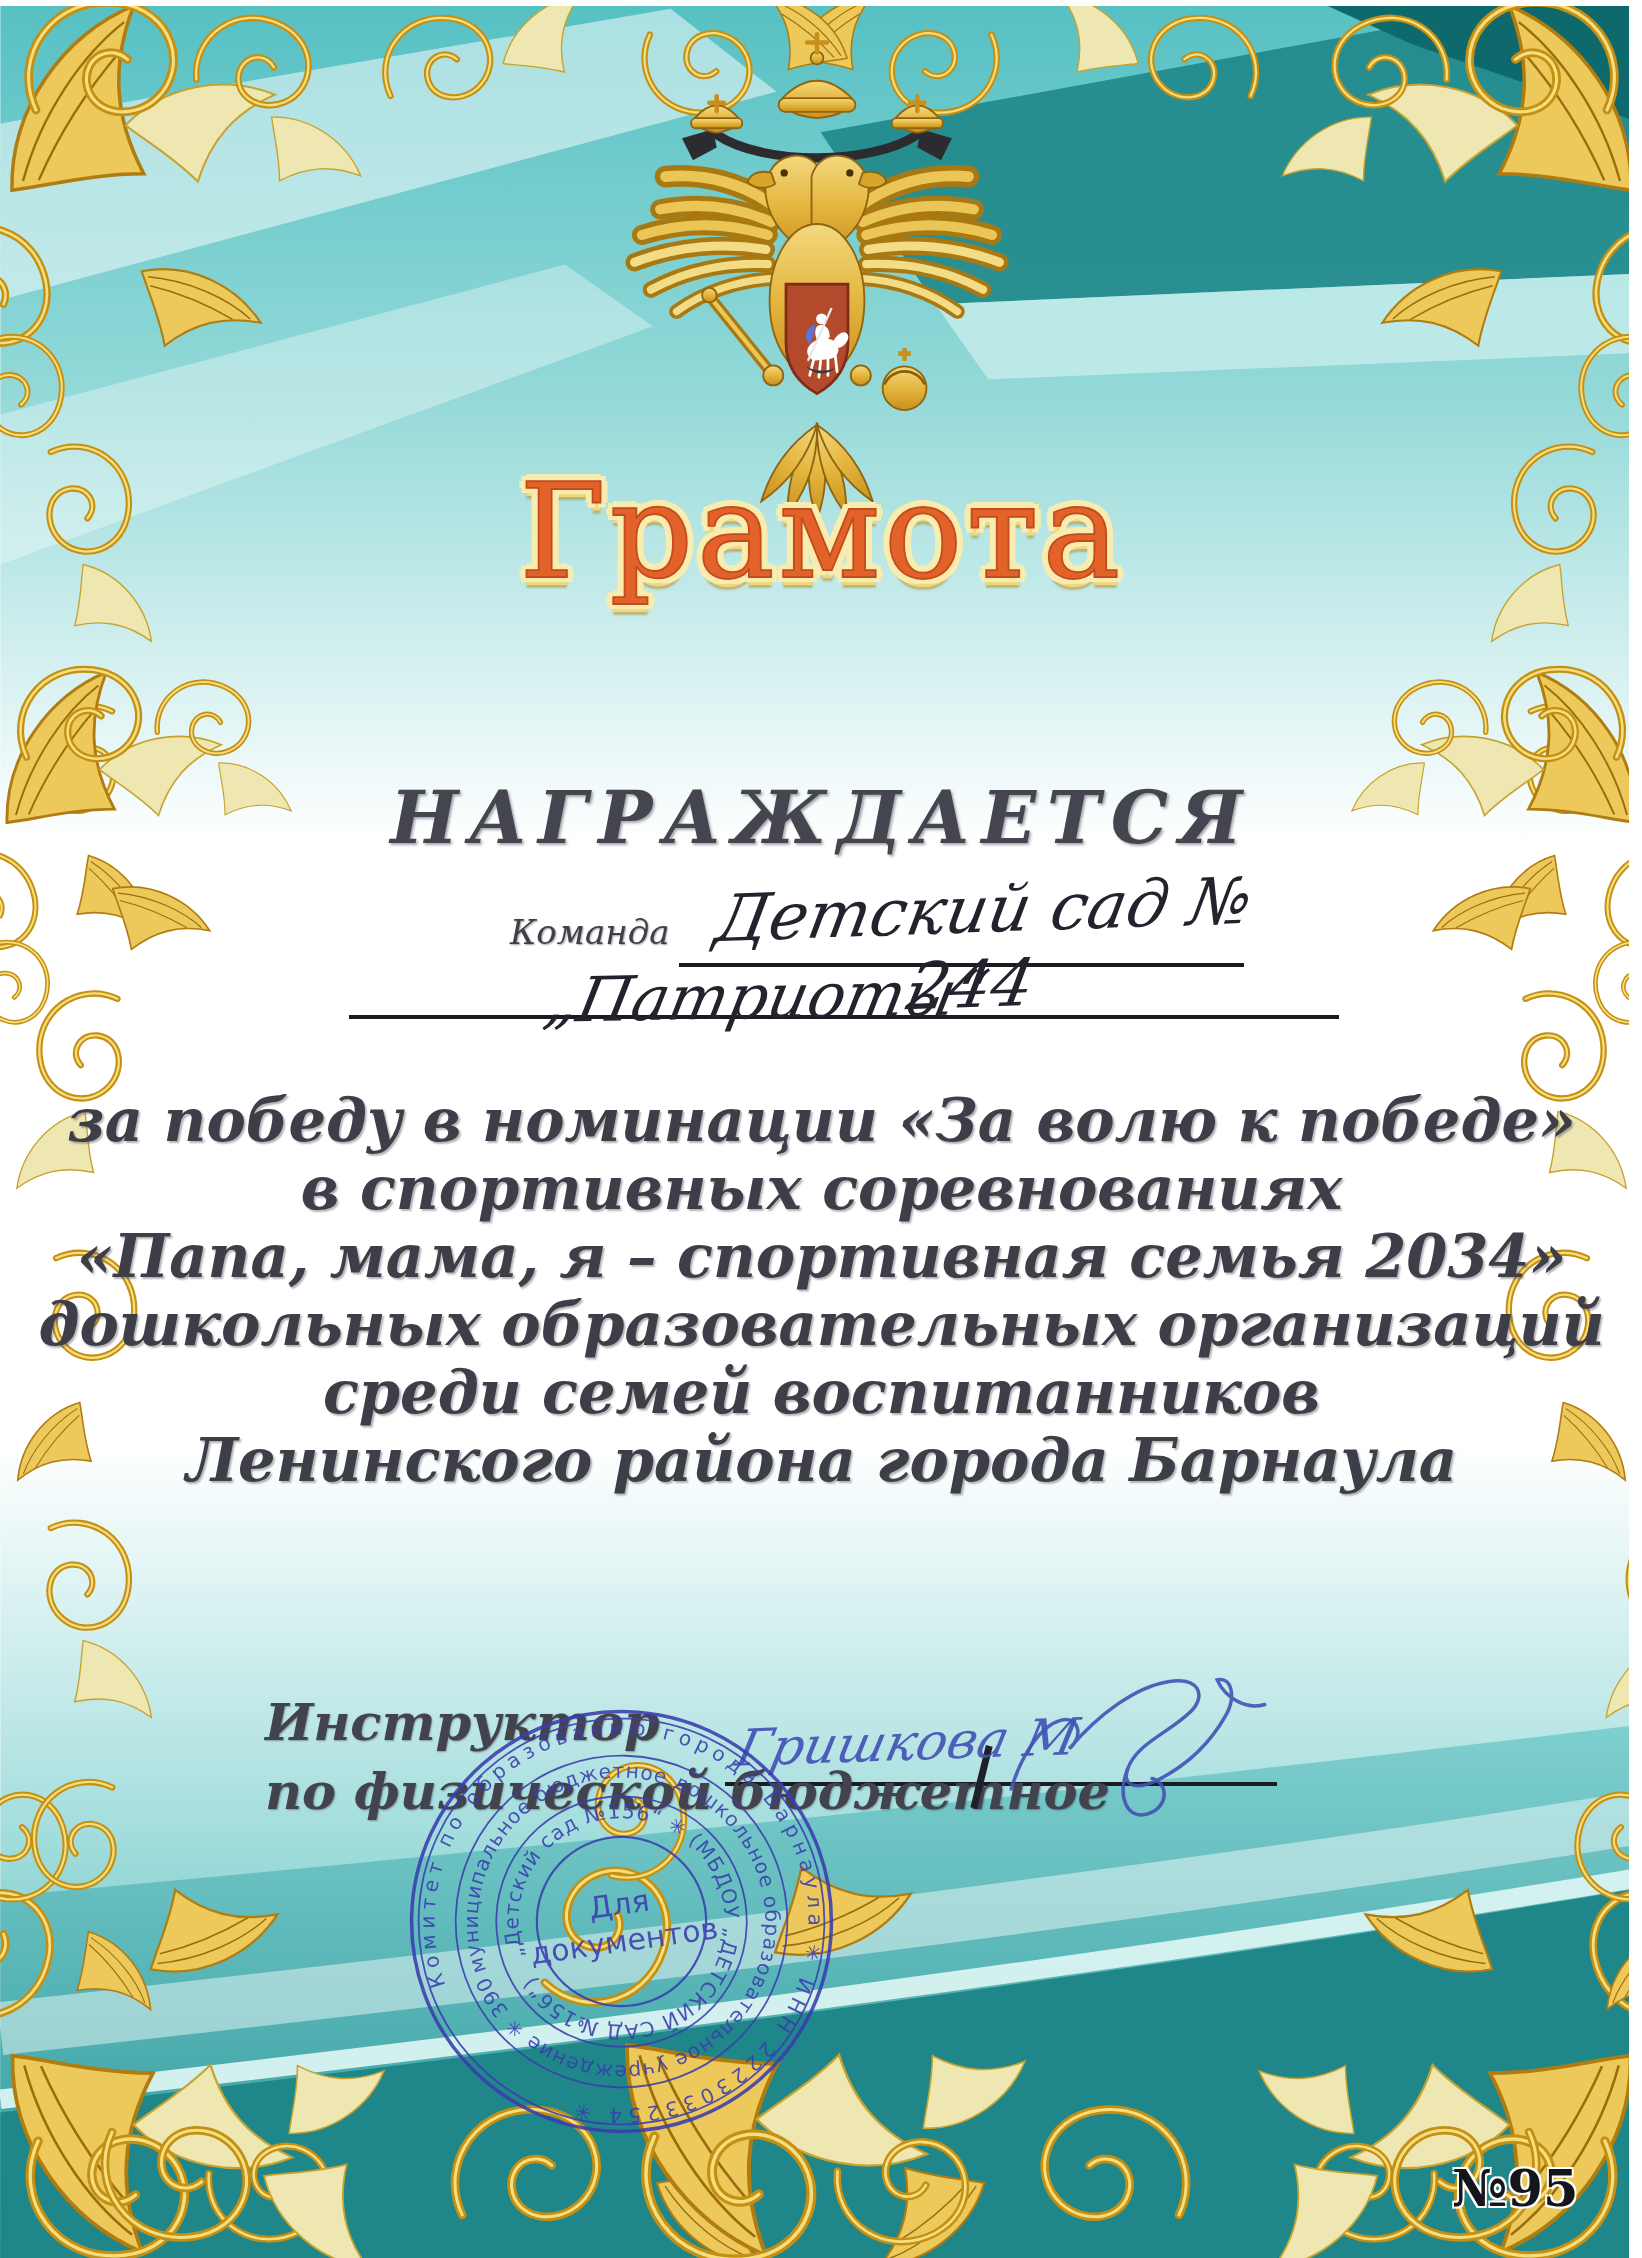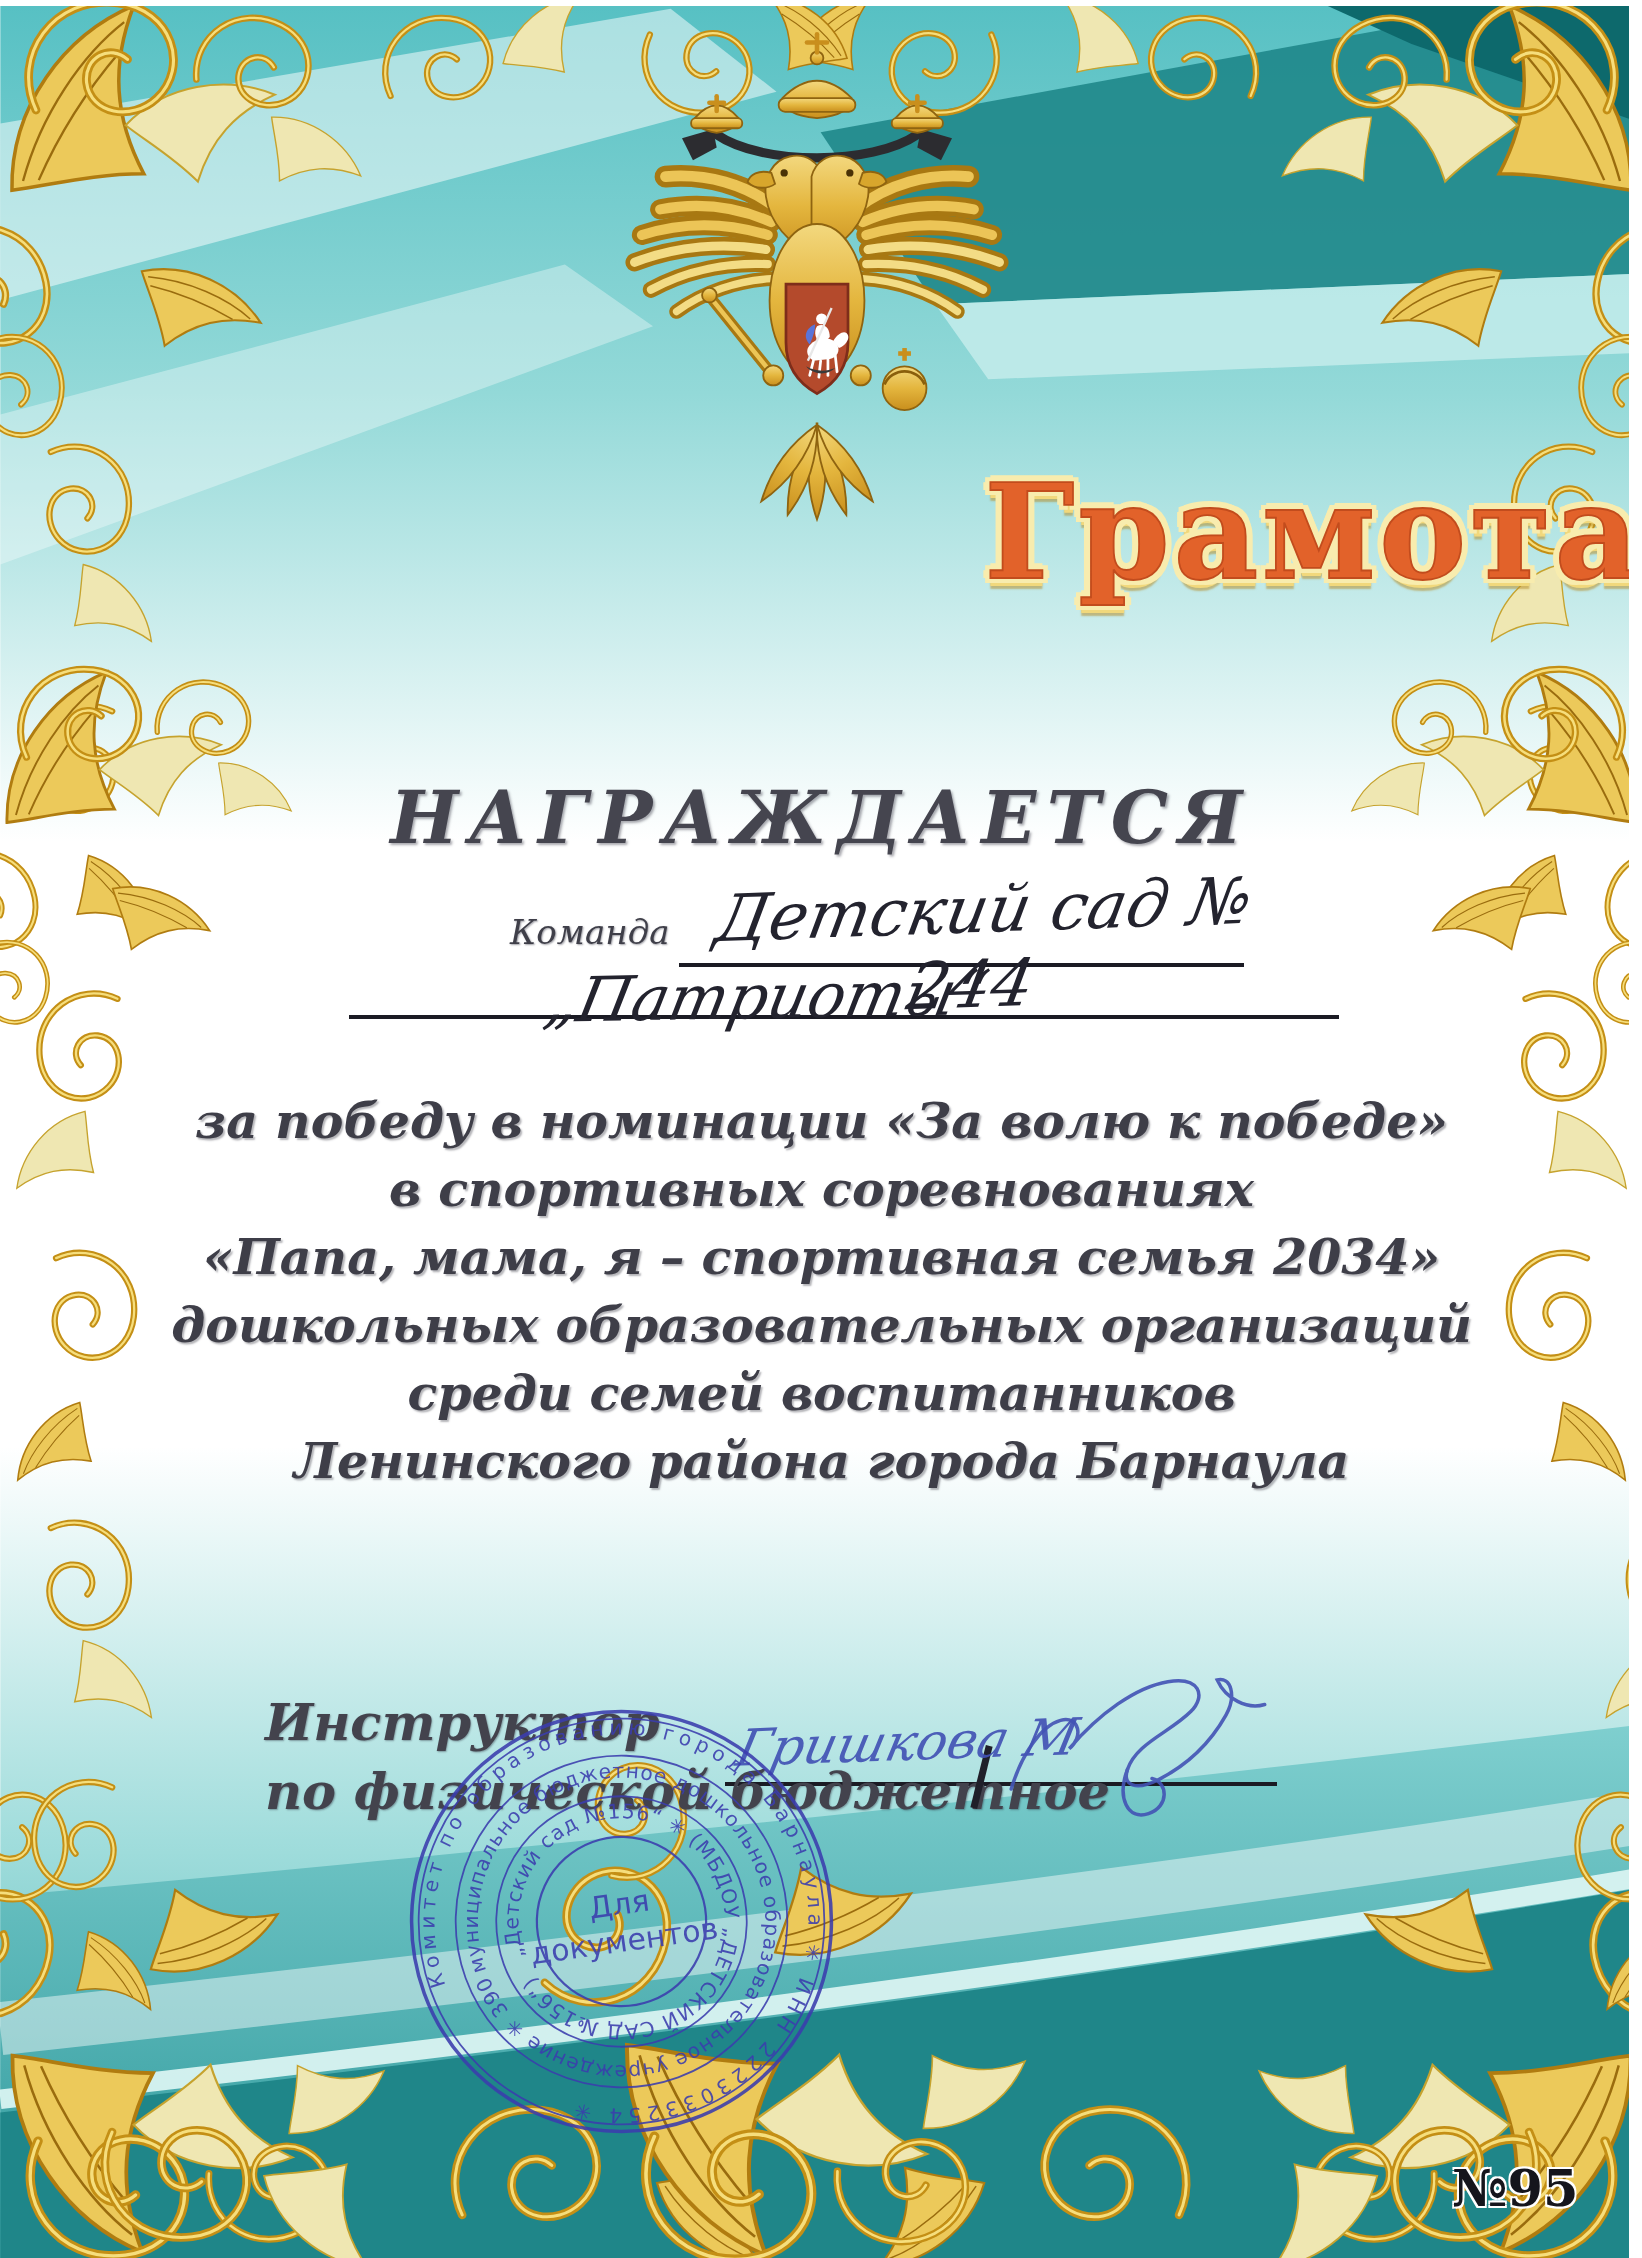--- a/index.html
+++ b/index.html
@@ -2,42 +2,42 @@
 <html style="font-size:14px"><head>
 <meta charset="utf-8">
 <style>
   html,body{margin:0;padding:0;background:#888;}
   .page{position:relative;width:1643px;height:2258px;background:#fff;overflow:hidden;
         font-family:"DejaVu Serif",serif;}
   .page svg{display:block;}
   .layer{position:absolute;left:0;top:0;width:100%;height:100%;pointer-events:none;}
 
   
-  .title{position:absolute;left:0;top:455px;width:100%;margin:0;text-align:right;
-         font-size:131px;font-weight:bold;letter-spacing:3.5px;color:#e2622a;
+  .title{position:absolute;left:0;top:455px;width:100%;margin:0;text-align:center;
+         font-size:131px;font-weight:normal;letter-spacing:3.5px;color:#e2622a;
          -webkit-text-stroke:1.8px #c24c1d;
          text-shadow:
            -5.3px -5.3px 0 #f8ecae, 5.3px -5.3px 0 #f8ecae, -5.3px 5.3px 0 #f8ecae, 5.3px 5.3px 0 #f8ecae,
            -7px 0 0 #f8ecae, 7px 0 0 #f8ecae, 0 -7px 0 #f8ecae, 0 8px 0 #f1d87c,
            0 10.6px 1.8px rgba(180,140,40,.55);
          z-index:6;}
   .awarded{position:absolute;left:0;top:775px;width:100%;text-align:center;
            font-style:italic;font-weight:bold;font-size:72px;letter-spacing:10.6px;color:#45454f;
            text-shadow:1.8px 1.8px 2.6px rgba(40,40,55,.4);z-index:6;}
   .team-label{position:absolute;left:510px;top:912px;font-style:italic;font-size:34px;
               color:#3f3f49;text-shadow:0.9px 0.9px 1.8px rgba(40,40,55,.45);z-index:6;}
   .hand{font-family:"DejaVu Serif",serif;font-style:italic;color:#23232e;z-index:7;}
   .hw1{position:absolute;left:684px;top:872px;width:587px;text-align:center;font-size:65px;
        transform:skewX(-12deg) rotate(-2deg);}
   .hw2{position:absolute;left:547px;top:960px;font-size:62px;transform:skewX(-12deg) rotate(-1deg);}
   .rule{position:absolute;height:4.4px;background:#1b1b24;z-index:5;}
   .rule1{left:679px;top:963px;width:565px;}
   .rule2{left:349px;top:1015px;width:990px;}
   .body-block{position:absolute;left:0;top:1087px;width:100%;text-align:center;z-index:6;}
-  .body-line{font-style:italic;font-weight:bold;font-size:49px;line-height:68px;color:#3e3e48;
+  .body-line{font-style:italic;font-weight:bold;font-size:59px;line-height:68px;color:#3e3e48;
              text-shadow:1.8px 1.8px 1.8px rgba(70,70,80,.4);}
   .role{position:absolute;left:265px;font-style:italic;font-weight:bold;font-size:51px;color:#43434d;
         text-shadow:0.9px 0.9px 1.8px rgba(40,40,55,.4);z-index:6;}
   .role1{top:1692px;} .role2{top:1761px;}
   .sig-rule{left:725px;top:1782px;width:552px;}
   .sig-slash{position:absolute;left:978px;top:1745px;width:7px;height:64px;background:#20202a;
              transform:rotate(14deg);z-index:8;}
   .sig-name{position:absolute;left:739px;top:1713px;font-size:51px;font-style:italic;
             color:#4353b5;transform:skewX(-14deg) rotate(-2deg);opacity:.92;z-index:8;}
   .sig-flourish{position:absolute;left:995px;top:1657px;z-index:8;}

